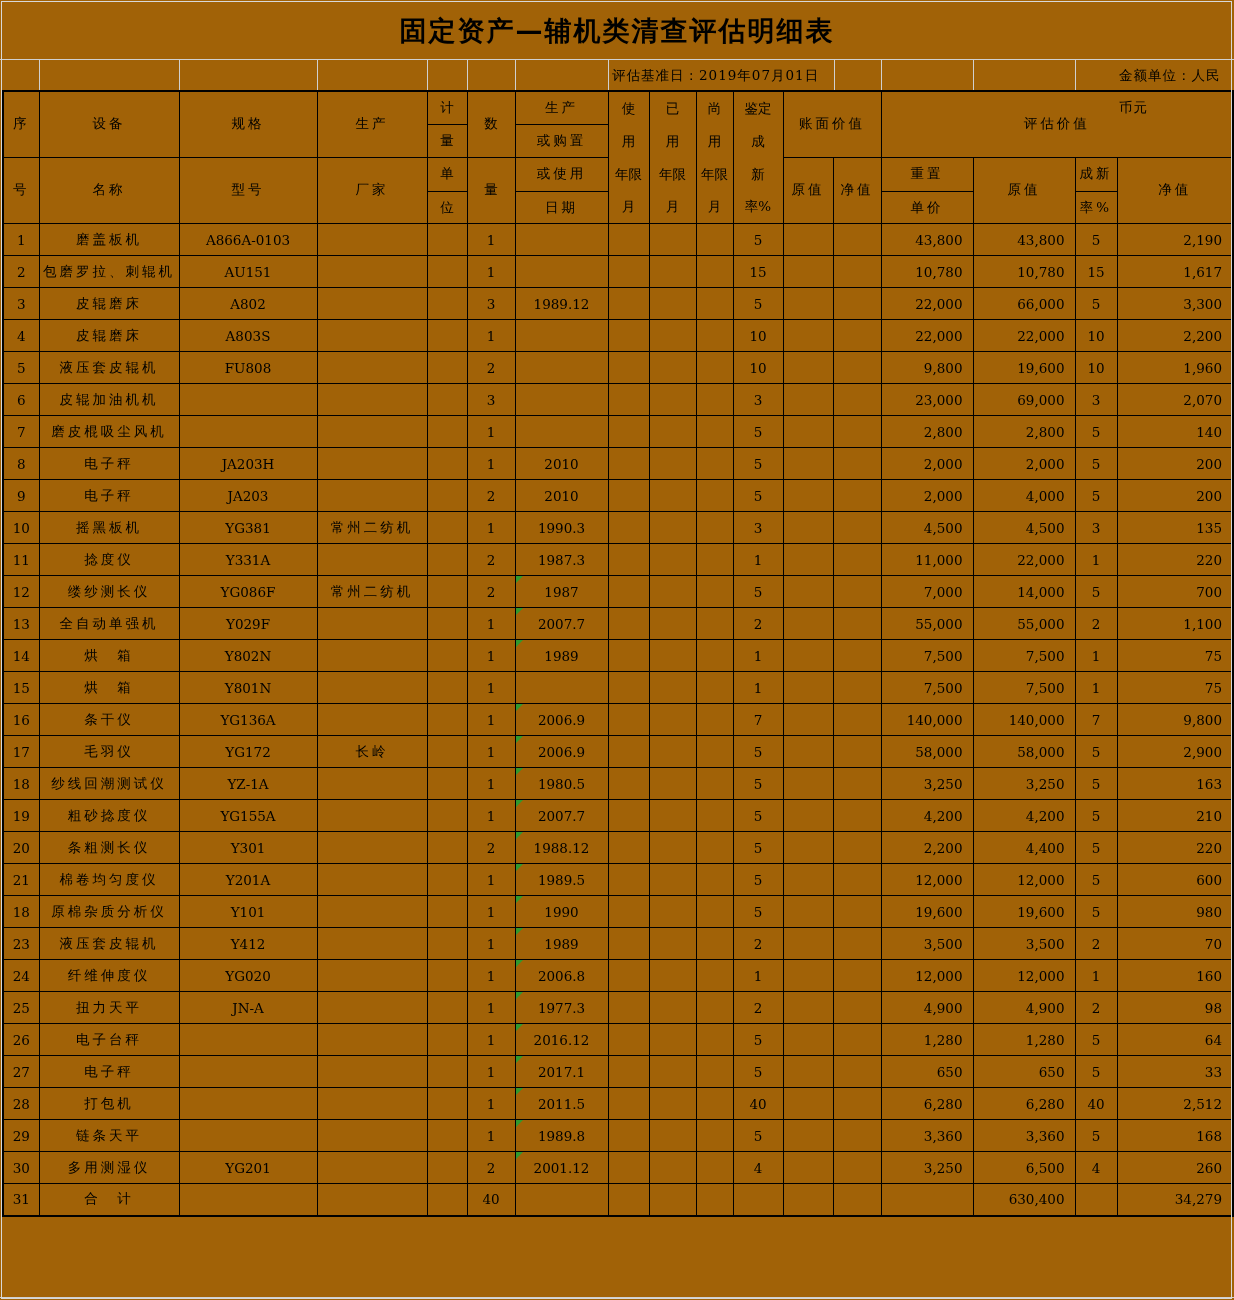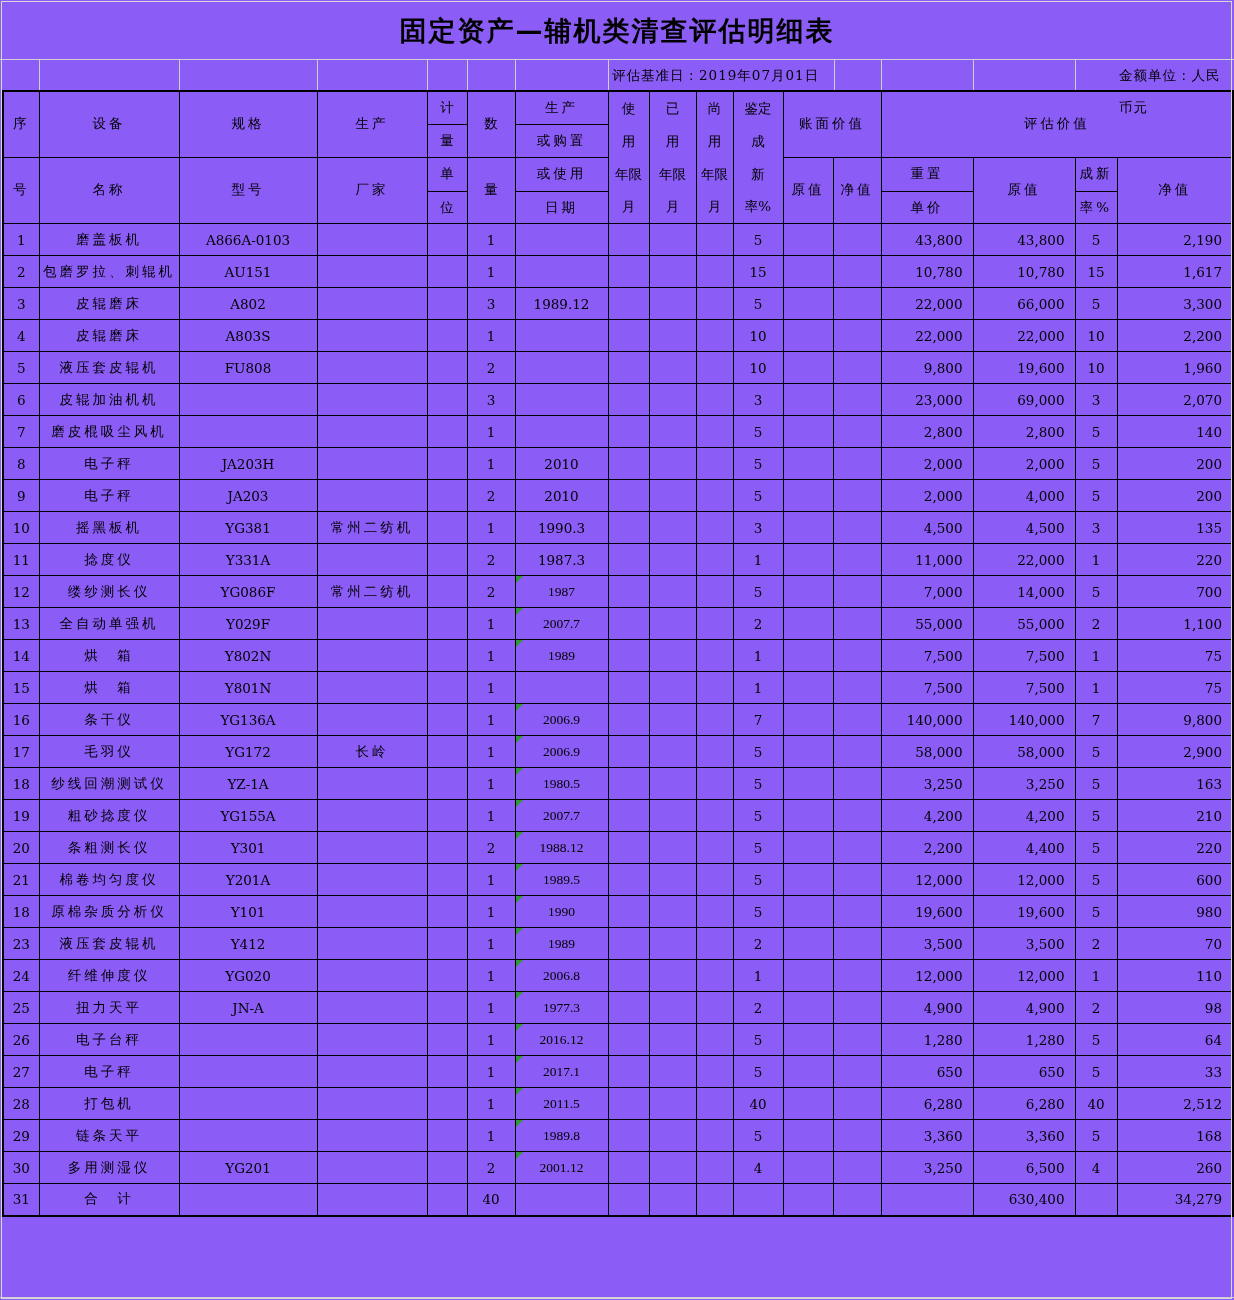--- a/index.html
+++ b/index.html
@@ -1,16 +1,16 @@
 <!DOCTYPE html>
 <html style="--flag: #2f9a2f; --grid: #d0d0d0;"><head>
 <meta charset="utf-8">
 <style>
   html,body{margin:0;padding:0;background:#fff;}
-  #sheet{position:relative;width:1234px;height:1300px;background:#8b5cf6;overflow:hidden;
+  #sheet{position:relative;width:1234px;height:1300px;background:#a16207;overflow:hidden;
          font-family:"DejaVu Serif","Liberation Serif",serif;color:#000;}
   #sheet-outline{position:absolute;left:1px;top:1px;right:2px;bottom:1px;
          border:1px solid #d8d8d8;pointer-events:none;}
   
   #title{position:absolute;left:0;top:7px;width:1234px;height:48px;line-height:48px;
          text-align:center;font-size:27px;font-weight:bold;letter-spacing:2px;}
   
   #info-strip{position:absolute;left:0;top:59px;width:1234px;height:31px;}
   #info-strip .hline{position:absolute;left:0;top:0;width:1234px;height:1px;background:var(--grid);}
   #info-strip .vline{position:absolute;top:1px;width:1px;height:30px;background:var(--grid);}
@@ -24,21 +24,21 @@
        font-size:13.5px;}
   #tbl td,#tbl th{border:1px solid #000;padding:0;font-weight:normal;overflow:hidden;
        white-space:nowrap;vertical-align:middle;text-align:center;}
   #tbl{border:2px solid #000;}
   #tbl .r{text-align:right;padding-right:10px;}
   #tbl .sp{letter-spacing:3px;}
   #tbl .vh{white-space:pre-line;line-height:32.75px;}
   tr.hrow1,tr.hrow2,tr.hrow3{height:33px;}
   tr.hrow4{height:32px;}
   tr.drow{height:32px;}
-  td.flag{position:relative;font-family:Liberation Serif, serif;}
+  td.flag{position:relative;}
   td.flag::before{content:"";position:absolute;left:0;top:0;width:0;height:0;
        border-top:7px solid var(--flag);border-right:7px solid transparent;}
 </style>
 </head>
 <body>
 
 <div id="sheet">
 
   <div id="title">固定资产—辅机类清查评估明细表</div>
 
@@ -581,21 +581,21 @@
           <td class="date flag">2006.8</td>
           <td></td>
           <td></td>
           <td></td>
           <td>1</td>
           <td></td>
           <td></td>
           <td class="r">12,000</td>
           <td class="r">12,000</td>
           <td>1</td>
-          <td class="r">110</td>
+          <td class="r">160</td>
         </tr>
         <tr class="drow">
           <td>25</td>
           <td class="sp">扭力天平</td>
           <td>JN-A</td>
           <td class="sp"></td>
           <td></td>
           <td>1</td>
           <td class="date flag">1977.3</td>
           <td></td>

